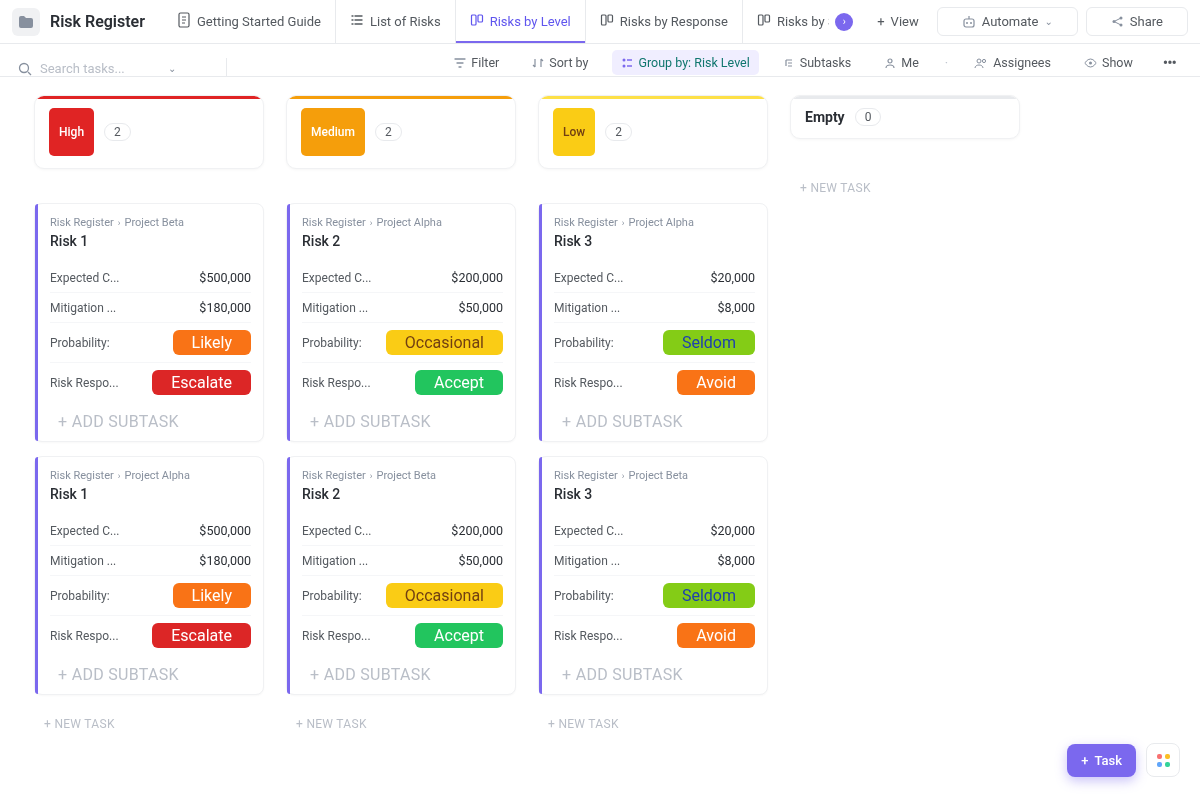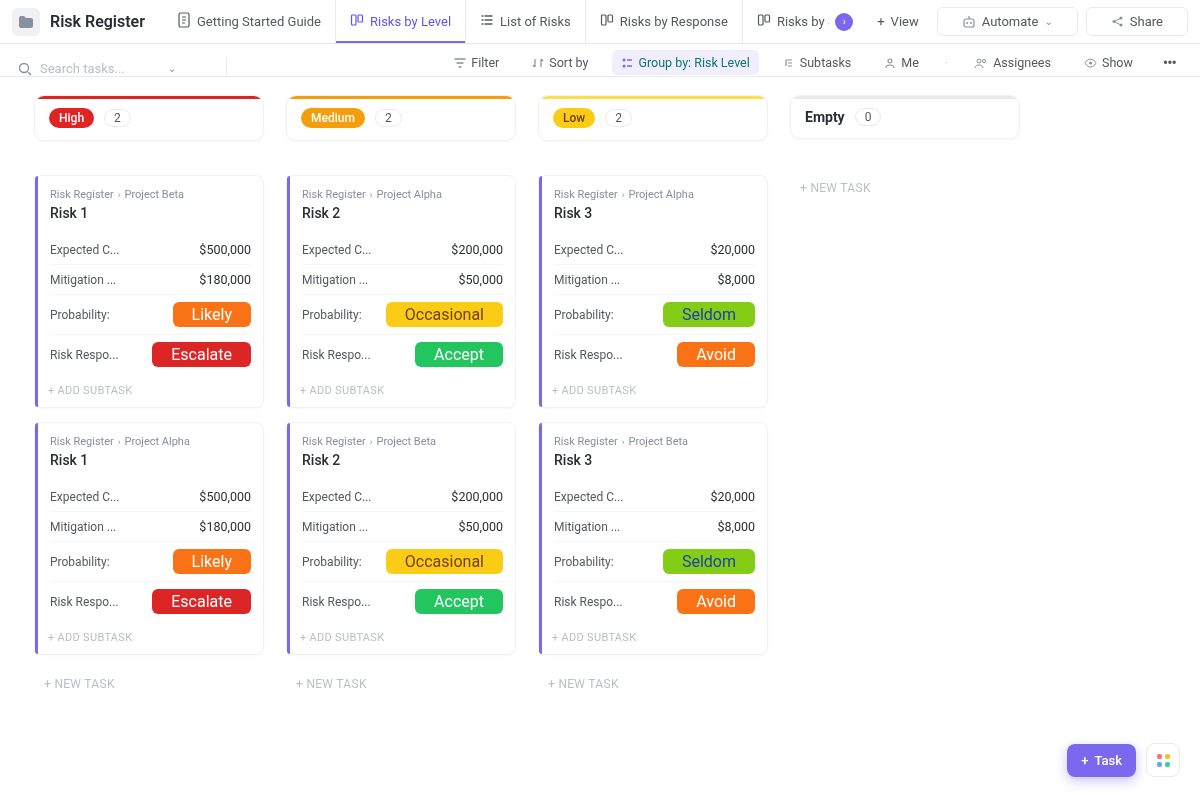--- a/index.html
+++ b/index.html
@@ -27,21 +27,21 @@
 .tool-sep{color:#c1c7d0;margin:0 2px}
 .more-dots{font-size:16px;letter-spacing:-1px;color:#54595f;padding:4px 6px;cursor:pointer}
 .board{display:flex;gap:22px;padding:18px 34px;height:calc(795px - 77px);overflow:auto;background:#fff}
 .column{width:230px;flex-shrink:0}
 .col-header{background:#fff;border:1px solid #f0f1f3;border-radius:10px;padding:12px 14px;display:flex;align-items:center;gap:10px;box-shadow:0 1px 3px rgba(0,0,0,0.04);position:relative;overflow:hidden;margin-bottom:34px}
 .col-header::before{content:"";position:absolute;left:0;right:0;top:0;height:3px}
 .col-header.high::before{background:#e02424}
 .col-header.medium::before{background:#f59e0b}
 .col-header.low::before{background:#fde047}
 .col-header.empty::before{background:#e8eaed}
-.status-pill{padding:3px 10px;border-radius:10px;font-size:12px;font-weight:500;color:#fff}
+.status-pill{padding:17px 10px;border-radius:5px;font-size:12px;font-weight:500;color:#fff}
 .status-pill.high{background:#e02424}
 .status-pill.medium{background:#f59e0b}
 .status-pill.low{background:#facc15;color:#713f12}
 .status-text{font-weight:700;font-size:14px;color:#2a2e34}
 .count-pill{border:1px solid #e8eaed;border-radius:12px;padding:1px 9px;font-size:12px;color:#54595f}
 .card{background:#fff;border:1px solid #f0f1f3;border-radius:8px;margin-bottom:14px;box-shadow:0 1px 2px rgba(0,0,0,0.03);position:relative;padding-left:3px}
 .card::before{content:"";position:absolute;left:0;top:0;bottom:0;width:3px;border-radius:8px 0 0 8px}
 .card.c-high::before{background:#7b68ee}
 .card.c-medium::before{background:#7b68ee}
 .card.c-low::before{background:#7b68ee}
@@ -53,21 +53,21 @@
 .field-row:last-of-type{border-bottom:none}
 .field-label{color:#54595f;max-width:86px;white-space:nowrap;overflow:hidden;text-overflow:ellipsis}
 .field-val{color:#2a2e34;font-size:12.5px}
 .tag{padding:3px 19px;border-radius:6px;font-size:16px;color:#fff}
 .tag.likely{background:#f97316}
 .tag.occasional{background:#facc15;color:#713f12}
 .tag.seldom{background:#84cc16;color:#1e40af}
 .tag.escalate{background:#dc2626}
 .tag.accept{background:#22c55e}
 .tag.avoid{background:#f97316}
-.add-subtask{padding:10px 10px;font-size:11px;color:#b9bec7;letter-spacing:.3px;cursor:pointer}
+.add-subtask{padding:10px 20px;font-size:16px;color:#b9bec7;letter-spacing:.3px;cursor:pointer}
 .new-task{padding:8px 10px;font-size:12px;color:#b9bec7;letter-spacing:.3px;cursor:pointer}
 .fab-wrap{position:fixed;right:20px;bottom:18px;display:flex;align-items:center;gap:10px}
 .fab-task{background:#7b68ee;color:#fff;border-radius:8px;padding:9px 14px;display:flex;align-items:center;gap:6px;font-size:13px;font-weight:500;cursor:pointer;box-shadow:0 4px 12px rgba(123,104,238,.4)}
 .fab-apps{width:34px;height:34px;border:1px solid #e8eaed;border-radius:8px;display:flex;align-items:center;justify-content:center;cursor:pointer;background:#fff}
 .grid4{display:grid;grid-template-columns:5px 5px;gap:3px}
 .grid4 span{width:5px;height:5px;border-radius:2px}
 svg{flex-shrink:0}
 </style>
 </head>
 <body>
@@ -80,32 +80,32 @@
   </div>
   <div class="page-title">Risk Register</div>
   <div class="views" id="views">
       <div class="view-tab">
         <span><svg width="14" height="16" viewBox="0 0 14 16">
             <rect x="2" y="1" width="10" height="14" rx="1.5" fill="none" stroke="currentColor" stroke-width="1.2"></rect>
             <path d="M5 5h4M5 8h4M5 11h3" stroke="currentColor"></path>
           </svg></span>
         <span>Getting Started Guide</span>
       </div>
+      <div class="view-tab sep">
+        <span><svg width="14" height="14" viewBox="0 0 14 14">
+            <path d="M2 3h1M5 3h7M2 7h1M5 7h7M2 11h1M5 11h7" stroke="currentColor" stroke-width="1.4" stroke-linecap="round"></path>
+          </svg></span>
+        <span>List of Risks</span>
+      </div>
       <div class="view-tab sep active">
         <span><svg width="14" height="14" viewBox="0 0 14 14">
             <rect x="1.5" y="2" width="4.5" height="10" rx="1" fill="none" stroke="currentColor" stroke-width="1.2"></rect>
             <rect x="8" y="2" width="4.5" height="7" rx="1" fill="none" stroke="currentColor" stroke-width="1.2"></rect>
           </svg></span>
         <span>Risks by Level</span>
-      </div>
-      <div class="view-tab sep">
-        <span><svg width="14" height="14" viewBox="0 0 14 14">
-            <path d="M2 3h1M5 3h7M2 7h1M5 7h7M2 11h1M5 11h7" stroke="currentColor" stroke-width="1.4" stroke-linecap="round"></path>
-          </svg></span>
-        <span>List of Risks</span>
       </div>
       <div class="view-tab sep">
         <span><svg width="14" height="14" viewBox="0 0 14 14">
             <rect x="1.5" y="2" width="4.5" height="10" rx="1" fill="none" stroke="currentColor" stroke-width="1.2"></rect>
             <rect x="8" y="2" width="4.5" height="7" rx="1" fill="none" stroke="currentColor" stroke-width="1.2"></rect>
           </svg></span>
         <span>Risks by Response</span>
       </div>
       <div class="view-tab sep">
         <span><svg width="14" height="14" viewBox="0 0 14 14">

